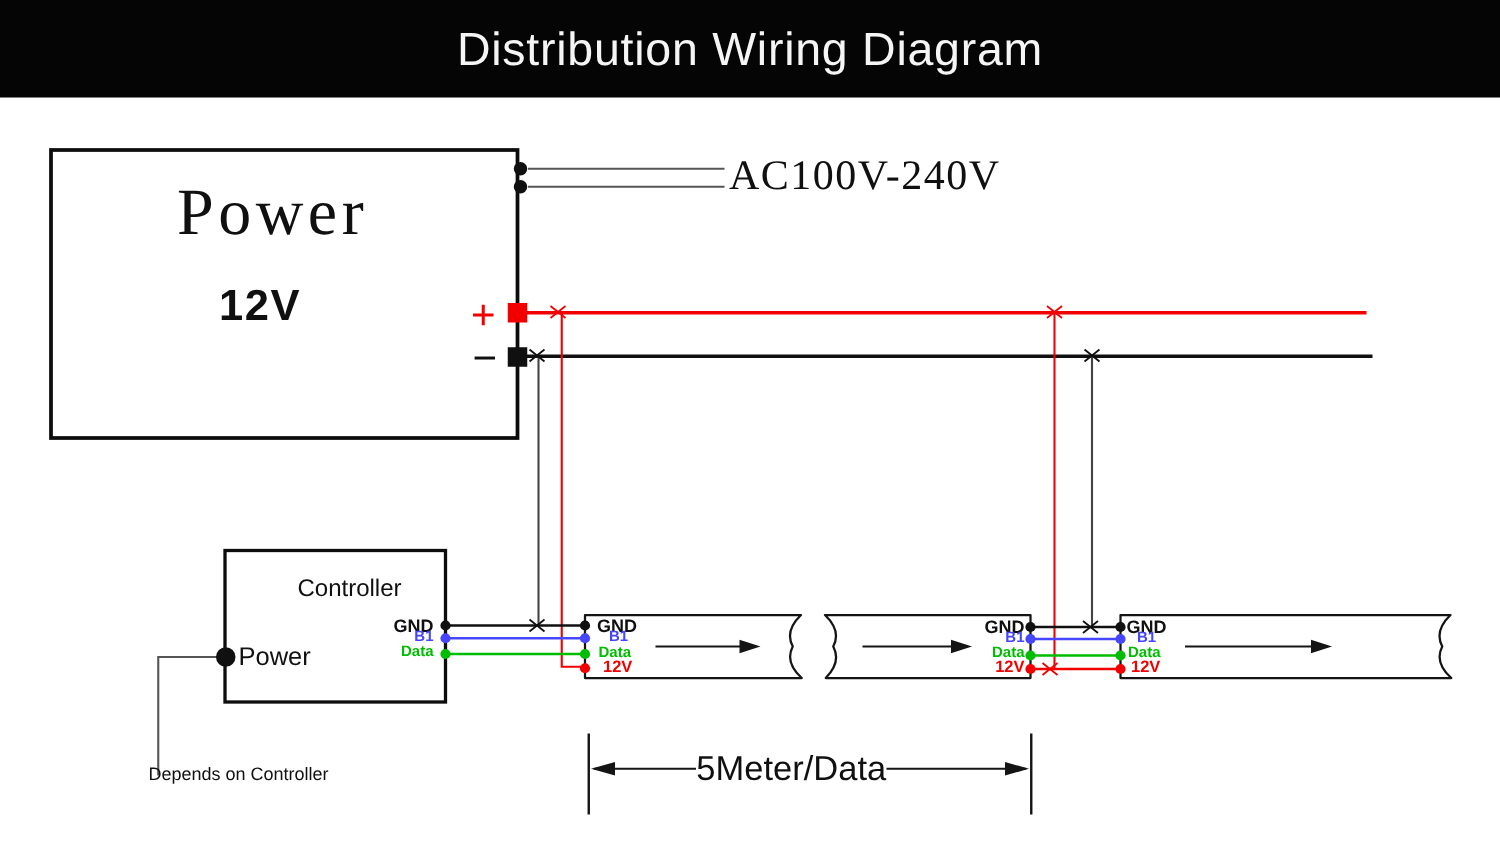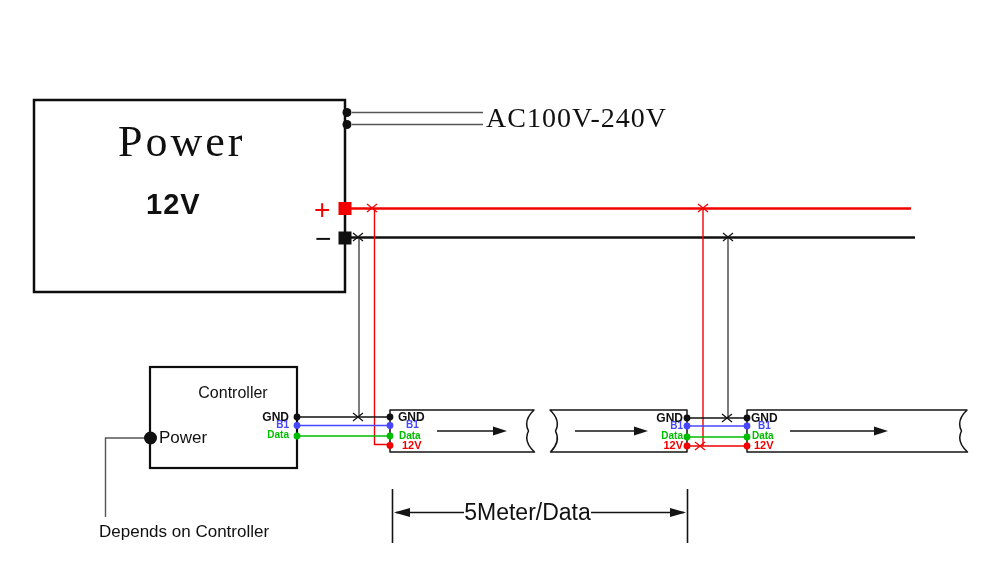--- a/index.html
+++ b/index.html
@@ -17,32 +17,35 @@
   svg.wiring{position:absolute;left:0;top:0;width:1000px;height:572px;}
   .lbl{position:absolute;line-height:1;white-space:nowrap;}
   .serif{font-family:"Liberation Serif", serif;}
   .power-name{left:118px;top:120px;font-size:44px;letter-spacing:3px;}
   .power-voltage{left:146px;top:190px;font-size:29px;font-weight:700;letter-spacing:1px;}
   .plus-sign{left:314px;top:196px;font-size:28px;font-weight:400;}
   .minus-sign{left:315px;top:225px;font-size:28px;font-weight:400;}
   .ac-label{left:486px;top:104px;font-size:28px;letter-spacing:1px;}
   .ctrl-title{left:150px;top:385px;width:166px;text-align:center;font-size:16px;}
   .ctrl-power{left:159px;top:429px;font-size:17px;}
-  .note{left:99px;top:523px;font-size:17px;}
+  .note{left:99px;top:510px;font-size:12px;}
   .dim-label{left:455px;top:501px;width:145px;text-align:center;font-size:23px;}
   .pin{font-weight:700;}
   .pin-lg{font-size:12px;}
   .pin-md{font-size:11px;}
   .pin-sm{font-size:10px;}
 </style>
 </head>
 <body>
 
 <div class="stage">
 
+  <div class="titlebar">
+    <div class="title">Distribution Wiring Diagram</div>
+  </div>
 
   <svg class="wiring" viewBox="0 0 1000 572">
 
     <rect x="34" y="100" width="311" height="192" fill="#ffffff" stroke="#0d0d0d" stroke-width="2.5"></rect>
 
     <path d="M352,112.5 H483" fill="none" stroke-width="1.4" stroke="#555555"></path>
     <path d="M352,124.5 H483" fill="none" stroke-width="1.4" stroke="#555555"></path>
     <circle cx="347" cy="112.5" r="4.5" fill="#101010"></circle>
     <circle cx="347" cy="124.5" r="4.5" fill="#101010"></circle>
 

